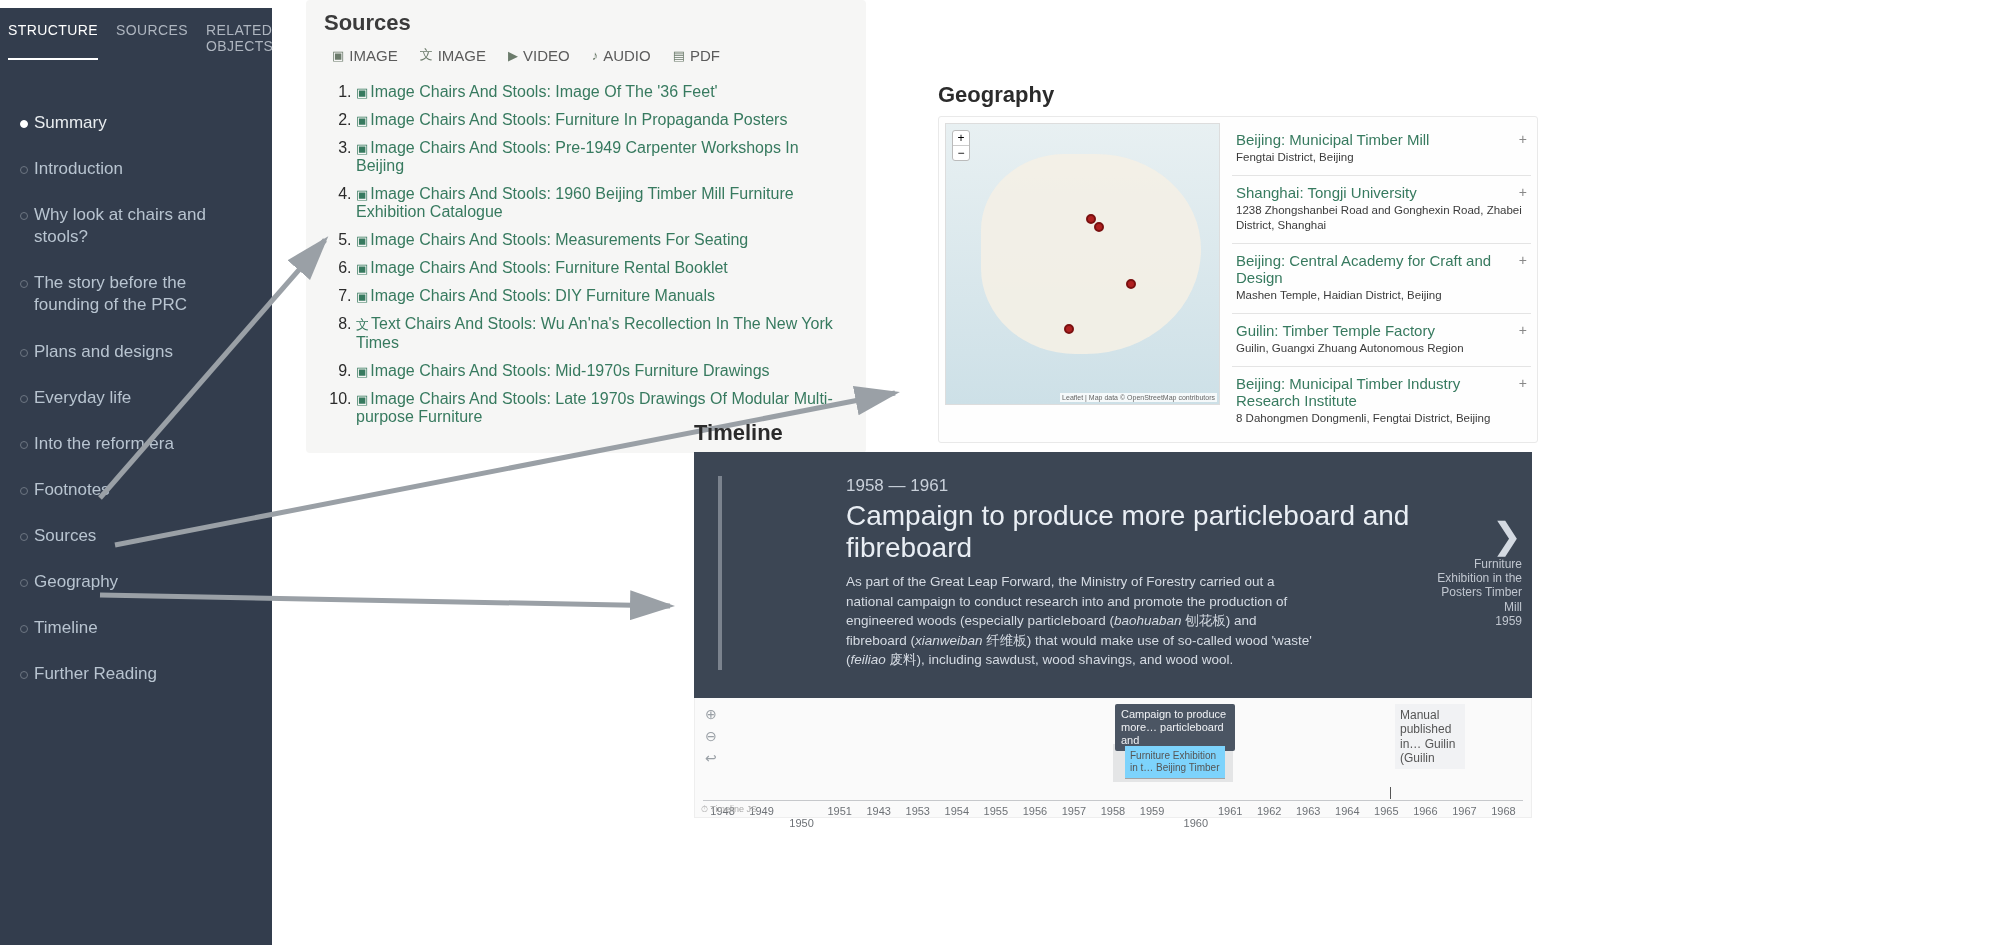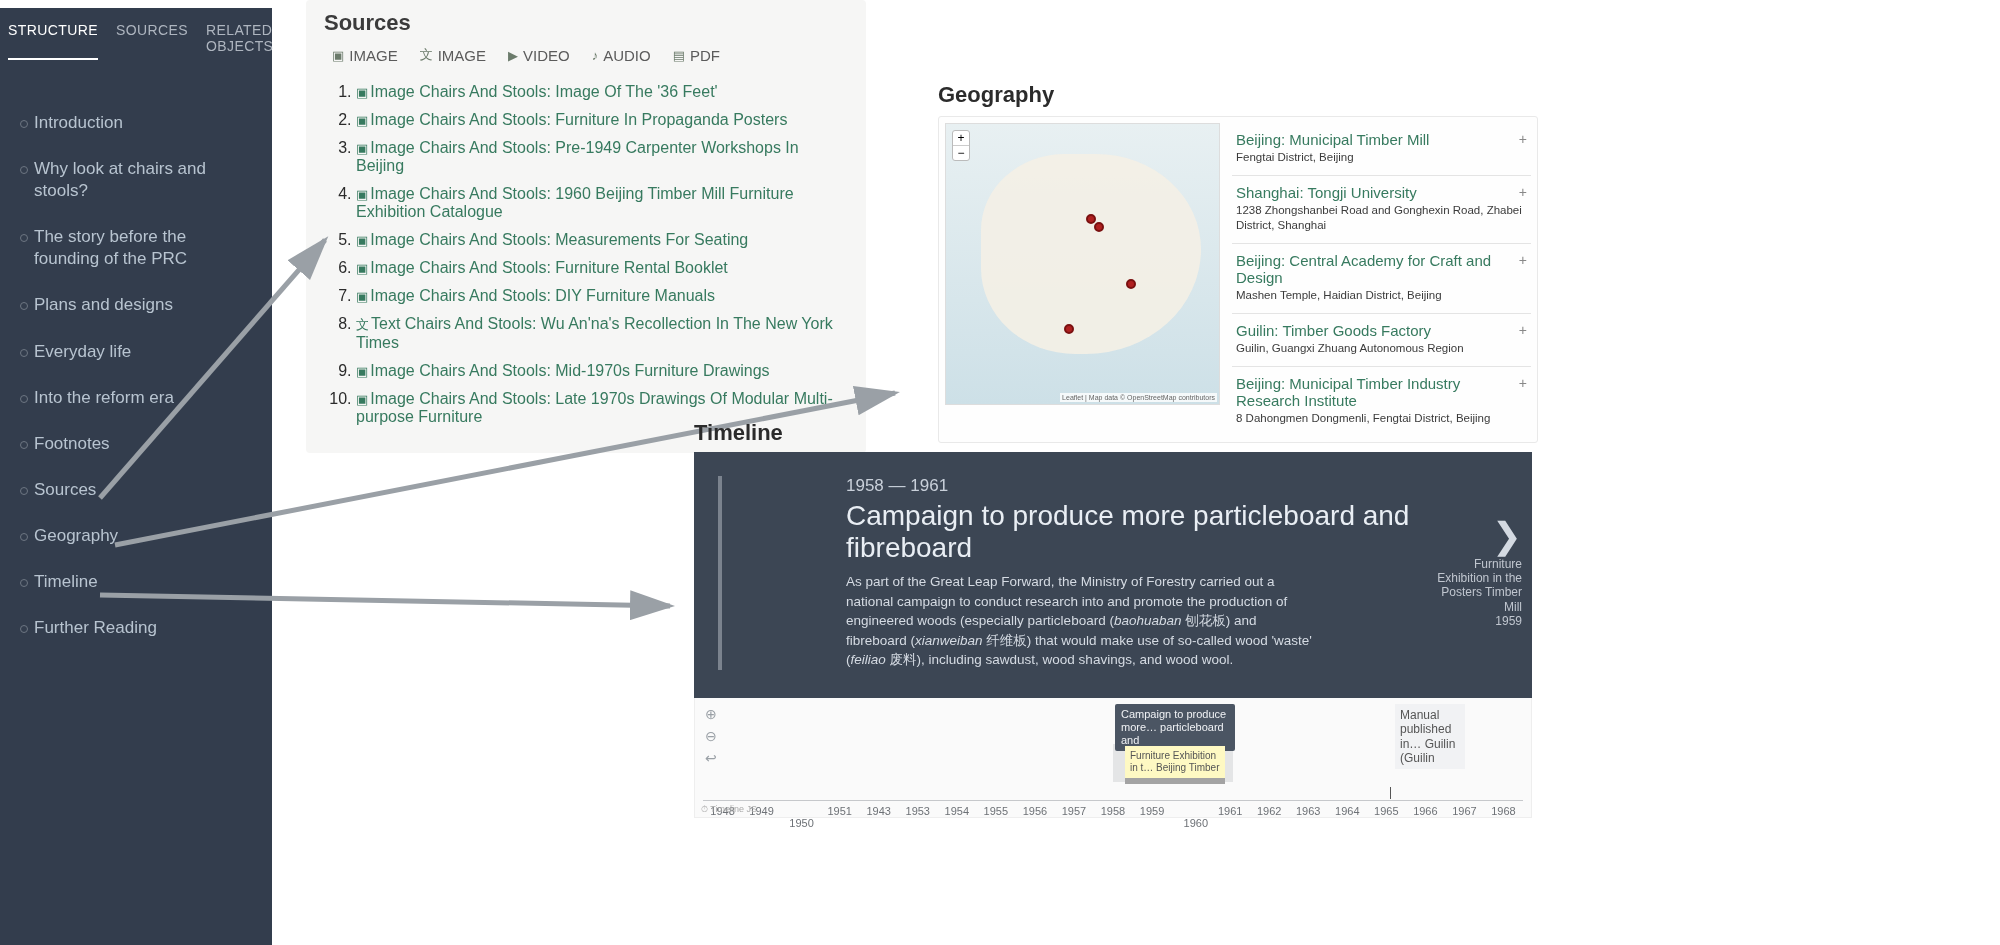--- a/index.html
+++ b/index.html
@@ -57,41 +57,42 @@
 .tl-headline { font-size: 28px; color: #e9eef4; font-weight: 400; margin-bottom: 8px; padding-left: 118px; }
 .tl-body { font-size: 13.5px; line-height: 1.45; color: #d5dbe3; padding-left: 118px; max-width: 585px;}
 .tl-body i { font-style: italic; }
 .tl-next { position: absolute; right: 10px; top: 50%; transform: translateY(-50%); text-align: right; cursor: pointer; }
 .tl-next-arrow { font-size: 36px; color: #d4dae2; line-height: 0.8; }
 .tl-next-label { font-size: 12px; color: #c0c6cf; margin-top: 6px; max-width: 100px; line-height: 1.2; }
 .tl-track { background: #fafafa; border: 1px solid #eee; border-top: none; height: 120px; position: relative; }
 .tl-controls { position: absolute; left: 10px; top: 8px; display: flex; flex-direction: column; gap: 6px; color: #9aa0a6; font-size: 14px; }
 .tl-controls span { cursor: pointer; }
 .tl-event-box { position: absolute; top: 6px; left: 420px; width: 120px; background: #4b5563; color: #f0f2f5; font-size: 11px; padding: 4px 6px; border-radius: 2px; line-height:1.2;}
-.tl-event-sub { position: absolute; top: 48px; left: 430px; width: 100px; background: #fef9c3; color: #555; font-size: 10px; padding: 4px 5px; border-bottom:6px solid #a3a3a3; line-height:1.2;}
+.tl-event-sub { position: absolute; top: 48px; left: 430px; width: 100px; background: #7dd3fc; color: #555; font-size: 10px; padding: 4px 5px; border-bottom:1px solid #a3a3a3; line-height:1.2;}
 .tl-event-range { position:absolute; top:46px; left:418px; width:120px; height:38px; background:#c9cbce; opacity:0.45;}
 .tl-event-right { position: absolute; top: 6px; left: 700px; width: 70px; background: #f1f2f4; color: #555; font-size: 12px; padding: 4px 5px; line-height:1.2;}
 .tl-axis { position: absolute; bottom: 16px; left: 8px; right: 8px; border-top: 1px solid #c6c8cb; }
 .tl-ticks { position: absolute; bottom: 0; left: 8px; right: 8px; display: flex; justify-content: space-between; font-size: 11px; color: #6d7176; }
 .tl-ticks span { flex:1; text-align:center; }
 .tl-ticks2 { position:absolute; bottom:-12px; left:8px; right:0; display:flex; font-size:11px; color:#6d7176;}
 .tl-ticks2 span { flex:1; text-align:center;}
 .tl-tjs { position:absolute; left:6px; bottom:2px; font-size:9px; color:#aaa;}
 .tl-marker { position:absolute; bottom:18px; width:1px; height:12px; background:#555;}
 </style>
 </head>
 <body>
 
 <div class="sidebar">
   <div class="top-tabs">
     <div class="top-tab active">STRUCTURE</div>
     <div class="top-tab">SOURCES</div>
     <div class="top-tab">RELATED OBJECTS</div>
   </div>
   <div class="nav-list">
+    <div class="nav-item active">Summary</div>
     <div class="nav-item">Introduction</div>
     <div class="nav-item">Why look at chairs and stools?</div>
     <div class="nav-item">The story before the founding of the PRC</div>
     <div class="nav-item">Plans and designs</div>
     <div class="nav-item">Everyday life</div>
     <div class="nav-item">Into the reform era</div>
     <div class="nav-item">Footnotes</div>
     <div class="nav-item">Sources</div>
     <div class="nav-item">Geography</div>
     <div class="nav-item">Timeline</div>
@@ -187,21 +188,21 @@
           <div class="geo-item-title">Shanghai: Tongji University</div>
           <div class="geo-item-sub">1238 Zhongshanbei Road and Gonghexin Road, Zhabei District, Shanghai</div>
           <div class="geo-plus">+</div>
         </div>
         <div class="geo-item">
           <div class="geo-item-title">Beijing: Central Academy for Craft and Design</div>
           <div class="geo-item-sub">Mashen Temple, Haidian District, Beijing</div>
           <div class="geo-plus">+</div>
         </div>
         <div class="geo-item">
-          <div class="geo-item-title">Guilin: Timber Goods Factory</div>
+          <div class="geo-item-title">Guilin: Timber Temple Factory</div>
           <div class="geo-item-sub">Guilin, Guangxi Zhuang Autonomous Region</div>
           <div class="geo-plus">+</div>
         </div>
         <div class="geo-item">
           <div class="geo-item-title">Beijing: Municipal Timber Industry Research Institute</div>
           <div class="geo-item-sub">8 Dahongmen Dongmenli, Fengtai District, Beijing</div>
           <div class="geo-plus">+</div>
         </div>
       </div>
   </div>

